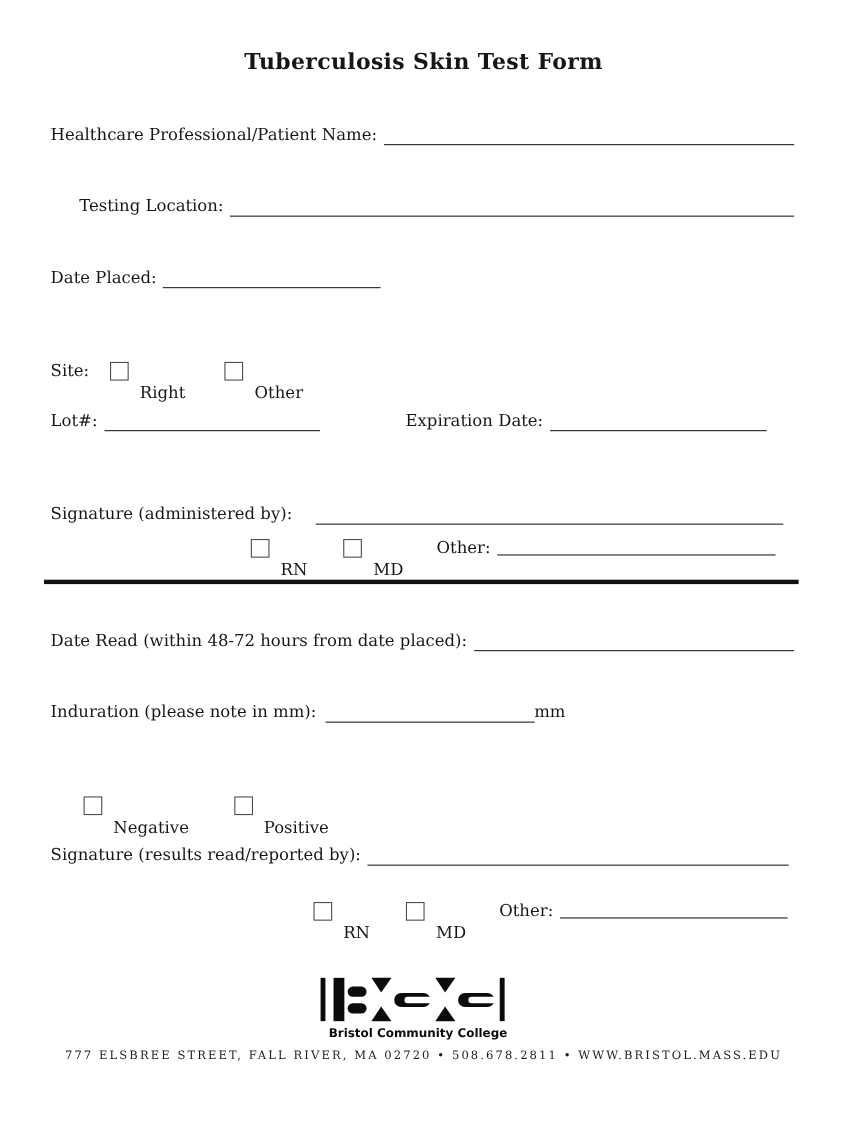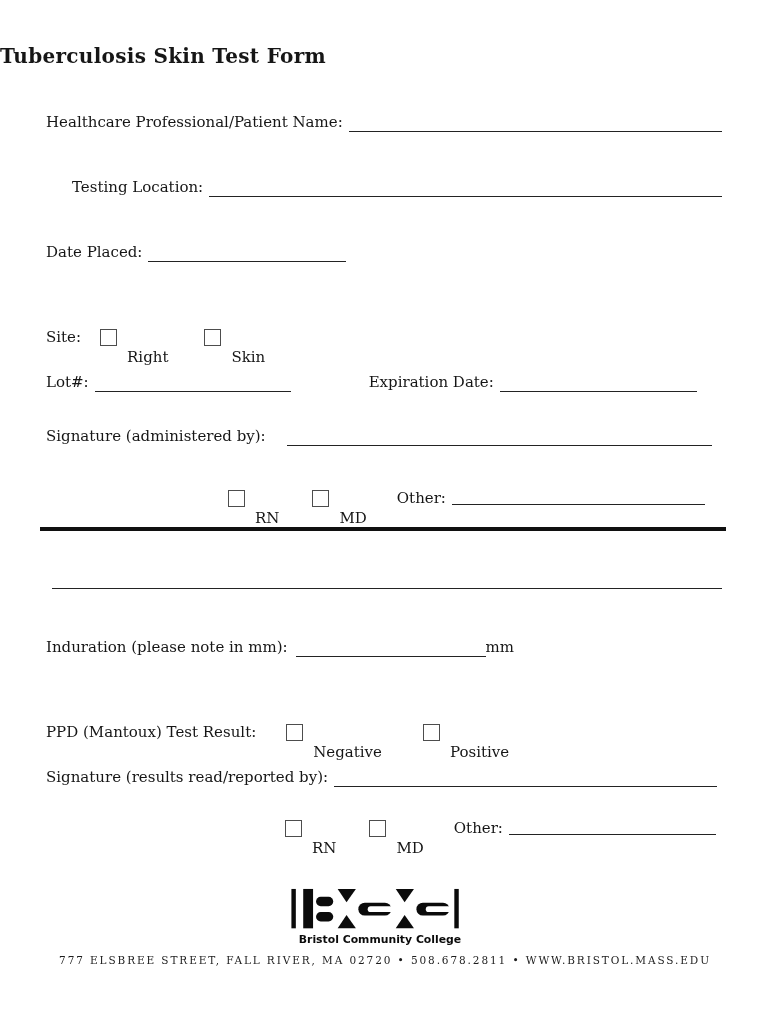--- a/index.html
+++ b/index.html
@@ -2,21 +2,21 @@
 <html><head>
 <meta charset="utf-8">
 <style>
   html,body{margin:0;padding:0;}
   body{
     width:770px;height:1024px;position:relative;background:#ffffff;
     font-family:"DejaVu Serif","Liberation Serif",serif;
     color:#161616;overflow:hidden;
   }
   .title{
-    position:absolute;top:44px;left:0;width:770px;text-align:left;
+    position:absolute;top:44px;left:0;width:770px;text-align:center;
     font-size:20px;font-weight:bold;letter-spacing:.3px;
   }
   .row{
     position:absolute;display:flex;align-items:flex-end;
     font-size:15px;line-height:20px;white-space:nowrap;
   }
   .row.mid{align-items:center;justify-content:flex-end;}
   .line{
     border-bottom:1.4px solid #232323;height:17px;min-width:20px;
     margin-left:6px;box-sizing:border-box;
@@ -54,58 +54,58 @@
 <div class="row" style="top:242px;left:46px;">
   <span>Date Placed:</span>
   <div class="line" style="width:198px;"></div>
 </div>
 
 <div class="row mid" style="top:307px;left:46px;">
   <span>Site:</span>
   <span class="cb" style="margin-left:19px;"></span>
   <span class="cb-lbl">Right</span>
   <span class="cb" style="margin-left:36px;"></span>
-  <span class="cb-lbl">Skin</span>
+  <span class="cb-lbl">Other</span>
 </div>
 
 <div class="row" style="top:372px;left:46px;right:73px;">
   <span>Lot#:</span>
   <div class="line" style="width:196px;"></div>
   <span style="margin-left:78px;">Expiration Date:</span>
   <div class="line grow"></div>
 </div>
 
-<div class="row" style="top:426px;left:46px;right:58px;gap:15px;">
+<div class="row" style="top:457px;left:46px;right:58px;gap:15px;">
   <span>Signature (administered by):</span>
   <div class="line grow"></div>
 </div>
 
 <div class="row mid" style="top:468px;left:228px;right:65px;">
   <span class="cb"></span>
   <span class="cb-lbl">RN</span>
   <span class="cb" style="margin-left:33px;"></span>
   <span class="cb-lbl">MD</span>
   <span style="margin-left:30px;">Other:</span>
   <div class="line grow" style="height:14px;"></div>
 </div>
 
 <div class="divider"></div>
 
 <div class="row" style="top:572px;left:46px;right:48px;">
+  <span>Date Read (within 48-72 hours from date placed):</span>
   <div class="line grow"></div>
 </div>
 
 <div class="row" style="top:637px;left:46px;">
   <span>Induration (please note in mm):</span>
   <div class="line" style="width:190px;margin-left:8px;"></div>
   <span>mm</span>
 </div>
 
 <div class="row mid" style="top:702px;left:46px;">
-  <span>PPD (Mantoux) Test Result:</span>
   <span class="cb" style="margin-left:30px;"></span>
   <span class="cb-lbl">Negative</span>
   <span class="cb" style="margin-left:41px;"></span>
   <span class="cb-lbl">Positive</span>
 </div>
 
 <div class="row" style="top:767px;left:46px;right:53px;">
   <span>Signature (results read/reported by):</span>
   <div class="line grow"></div>
 </div>

